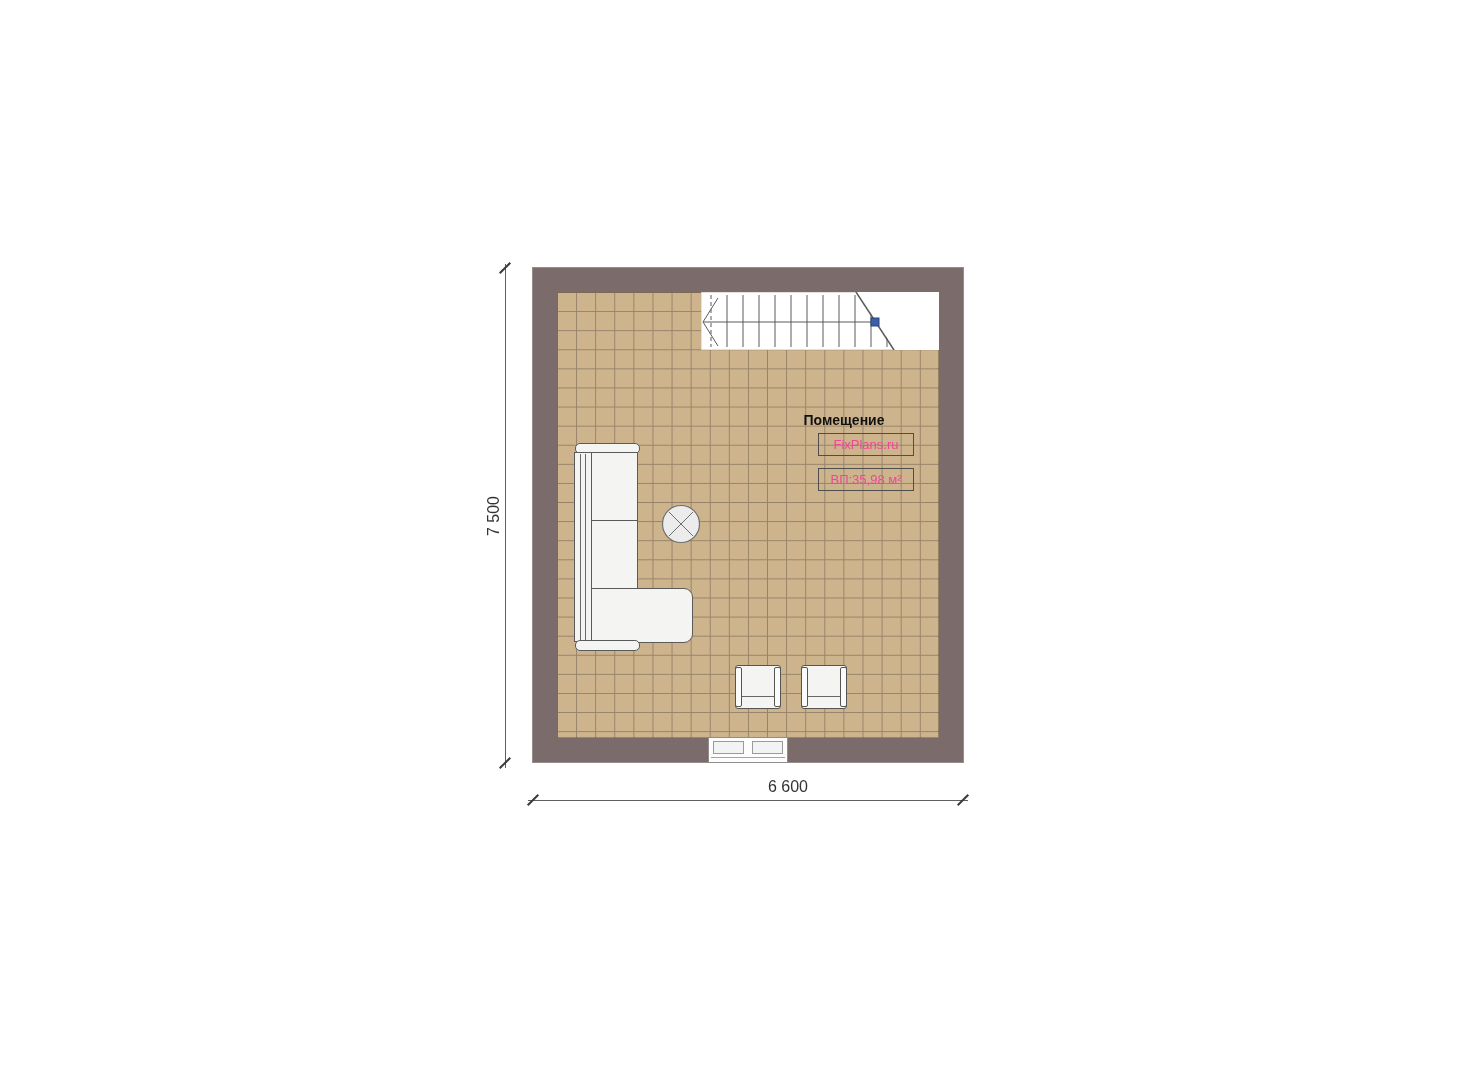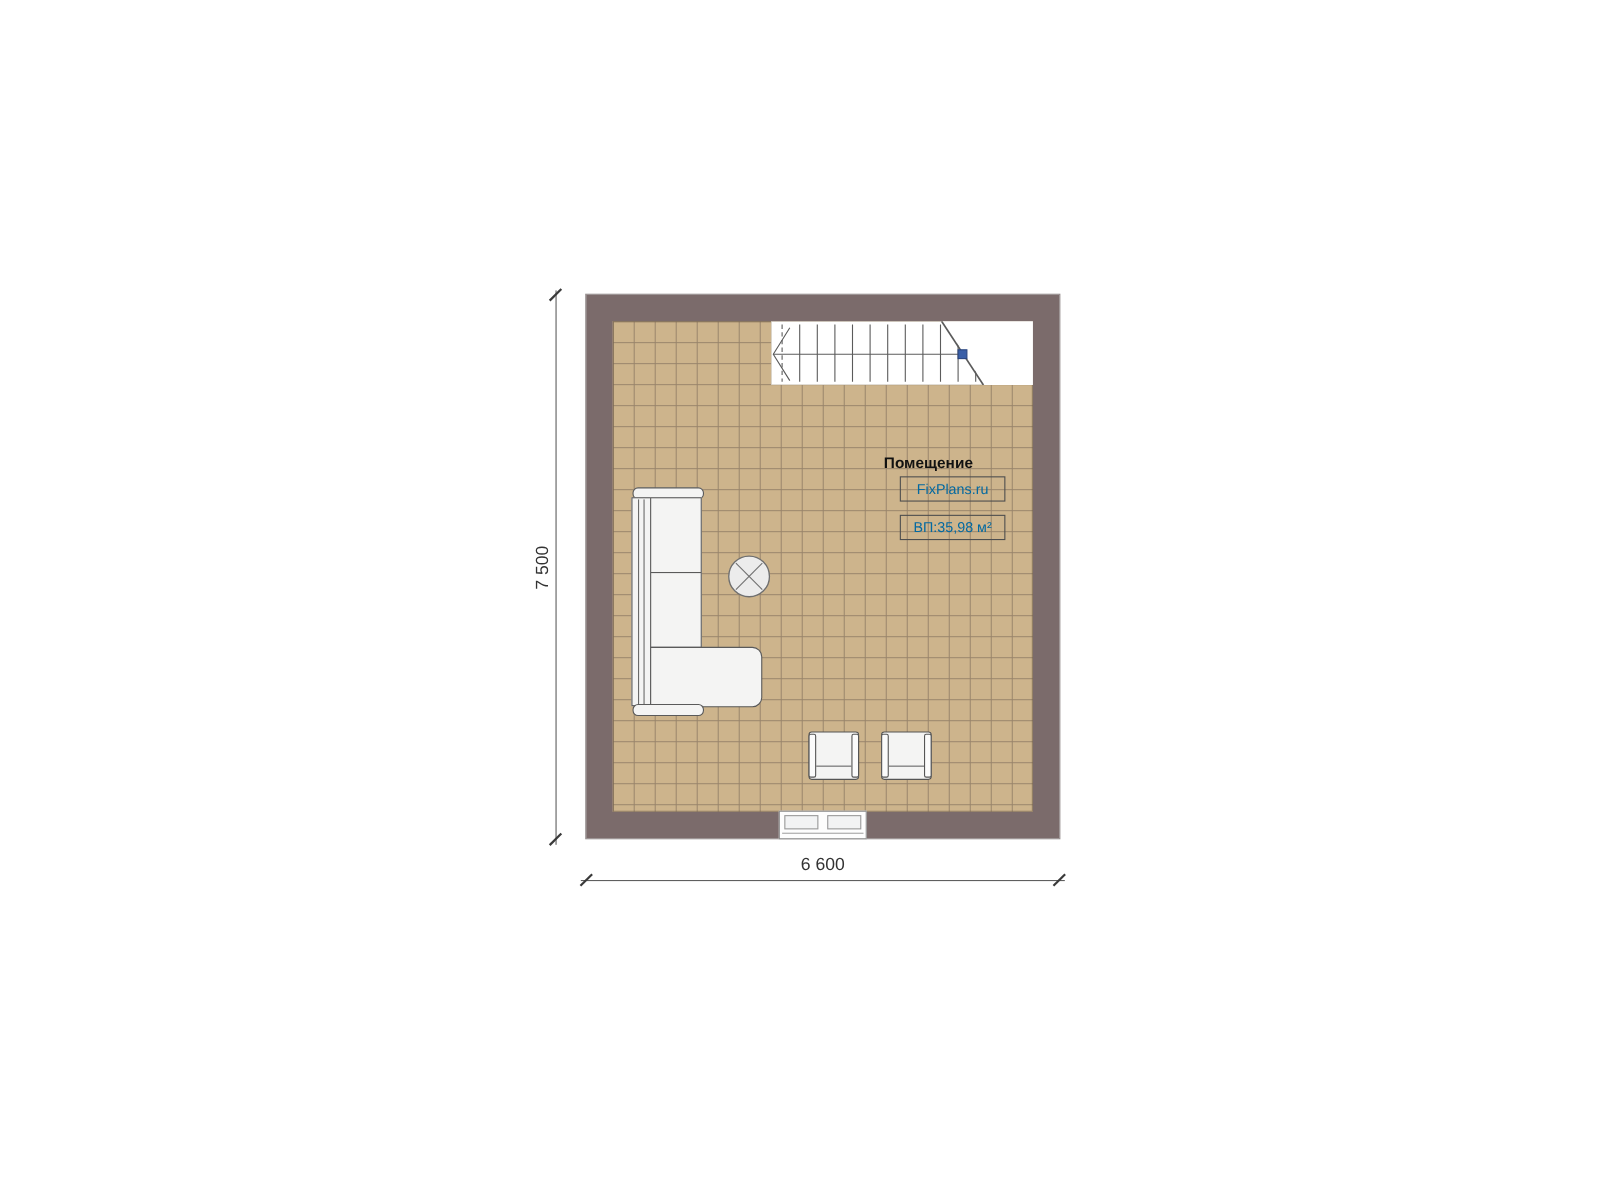--- a/index.html
+++ b/index.html
@@ -25,21 +25,21 @@
   }
   
   .stairs{left:701px;top:292px;width:238px;height:58px;}
   
   .room-title{
     left:786px;top:411px;width:116px;height:18px;line-height:18px;
     text-align:center;font-size:14px;font-weight:bold;color:#111;
   }
   .label-box{
     left:818px;width:94px;height:21px;line-height:21px;text-align:center;
-    border:1px solid #4e4e4e;font-size:13px;color:#0369a1;background:transparent;
+    border:1px solid #4e4e4e;font-size:13px;color:#ec4899;background:transparent;
   }
   .brand-box{top:433px;}
   .area-box{top:468px;}
   
   .sofa{left:574px;top:443px;width:120px;height:208px;}
   .sofa .part{
     position:absolute;background:var(--furniture-fill,#F4F4F3);
     border:1px solid #5a5a5a;box-sizing:border-box;
   }
   .sofa .armrest{border-radius:5px;}
@@ -82,21 +82,21 @@
   .dim-v{left:505px;top:264px;width:1px;height:504px;}
   .dim-h{left:528px;top:800px;width:440px;height:1px;}
   .tick{
     width:15px;height:2px;background:#3a3a3a;
     transform:translate(-50%,-50%) rotate(-45deg);
   }
   .dim-text{
     font-size:16px;color:#333;width:120px;height:18px;line-height:18px;text-align:center;
   }
   .dim-text-v{left:434px;top:507px;transform:rotate(-90deg);}
-  .dim-text-h{left:688px;top:778px;}
+  .dim-text-h{left:688px;top:778px;text-align:right;}
 </style>
 </head>
 <body>
 
 <div class="abs walls"></div>
 <div class="abs floor"></div>
 
 <div class="abs stairs">
   <svg width="238" height="58" viewBox="0 0 238 58">
     <rect x="0" y="0" width="238" height="58" fill="#ffffff" stroke="#c9c2b5" stroke-width="1"></rect>

